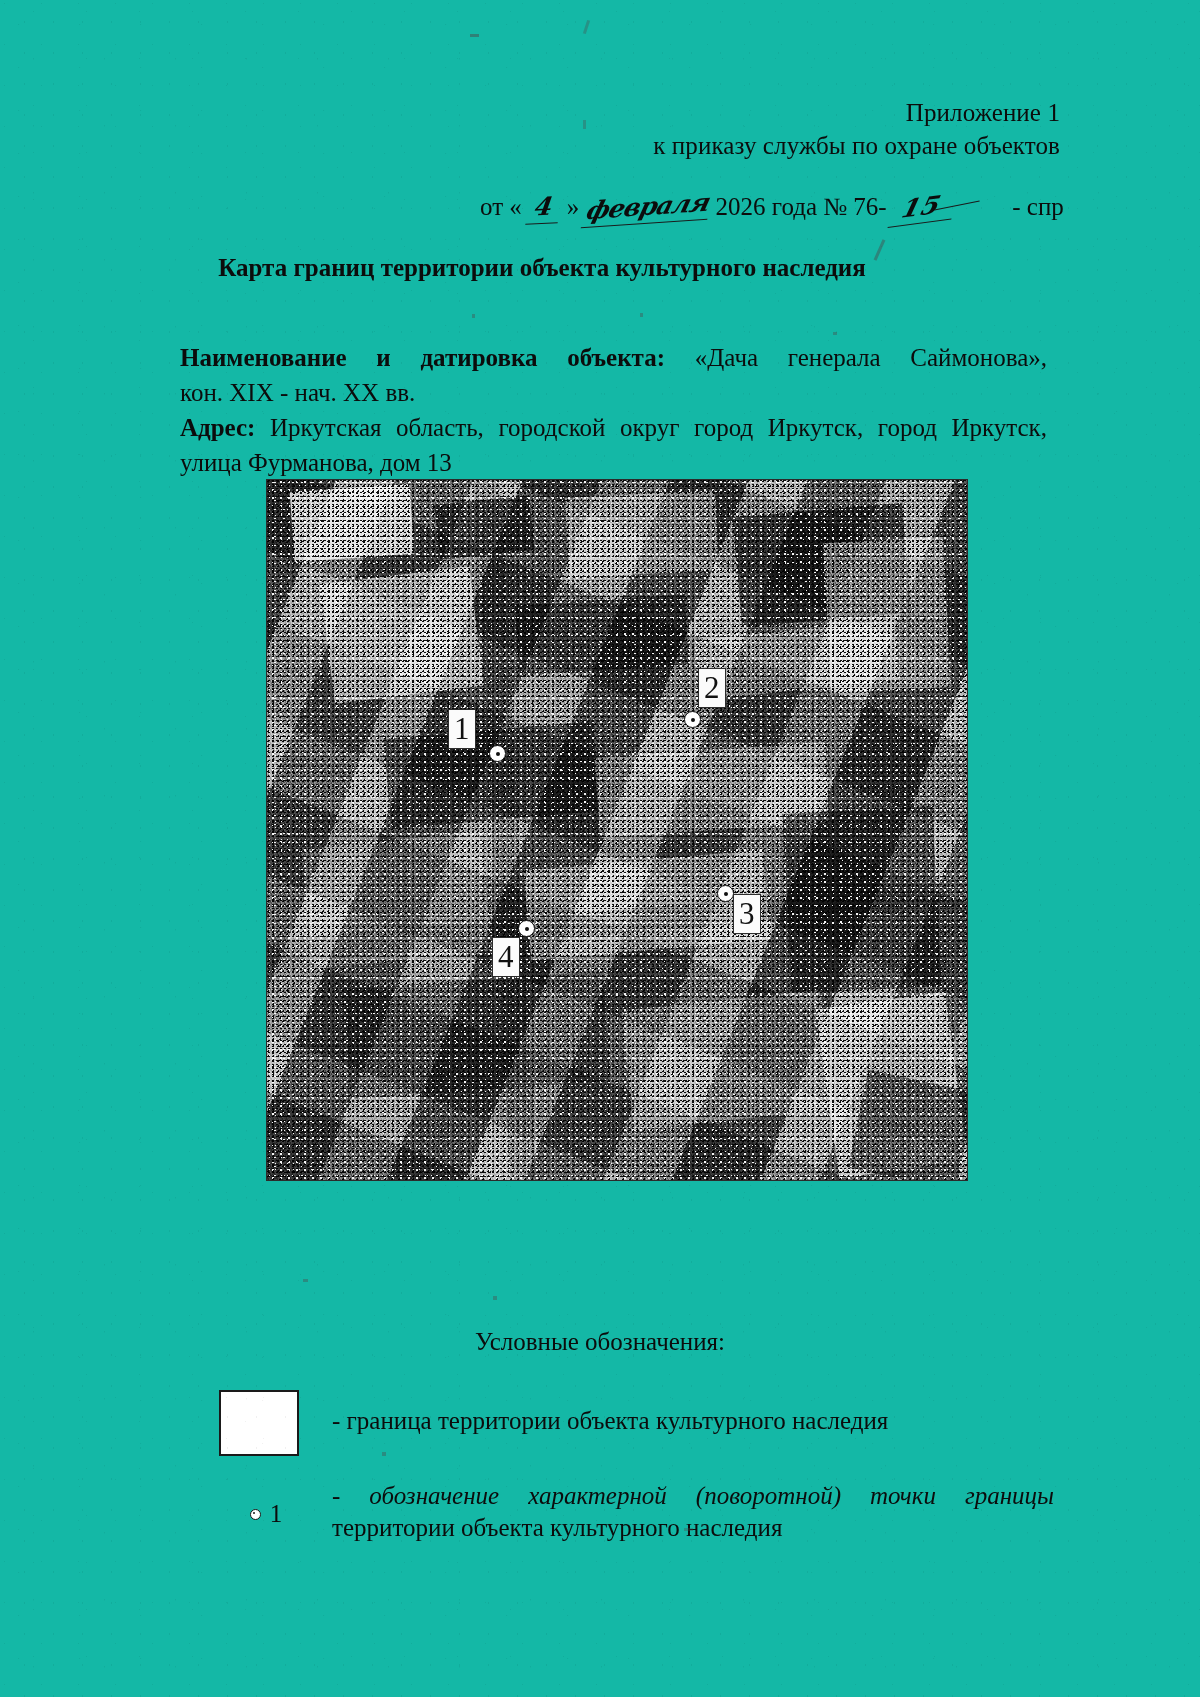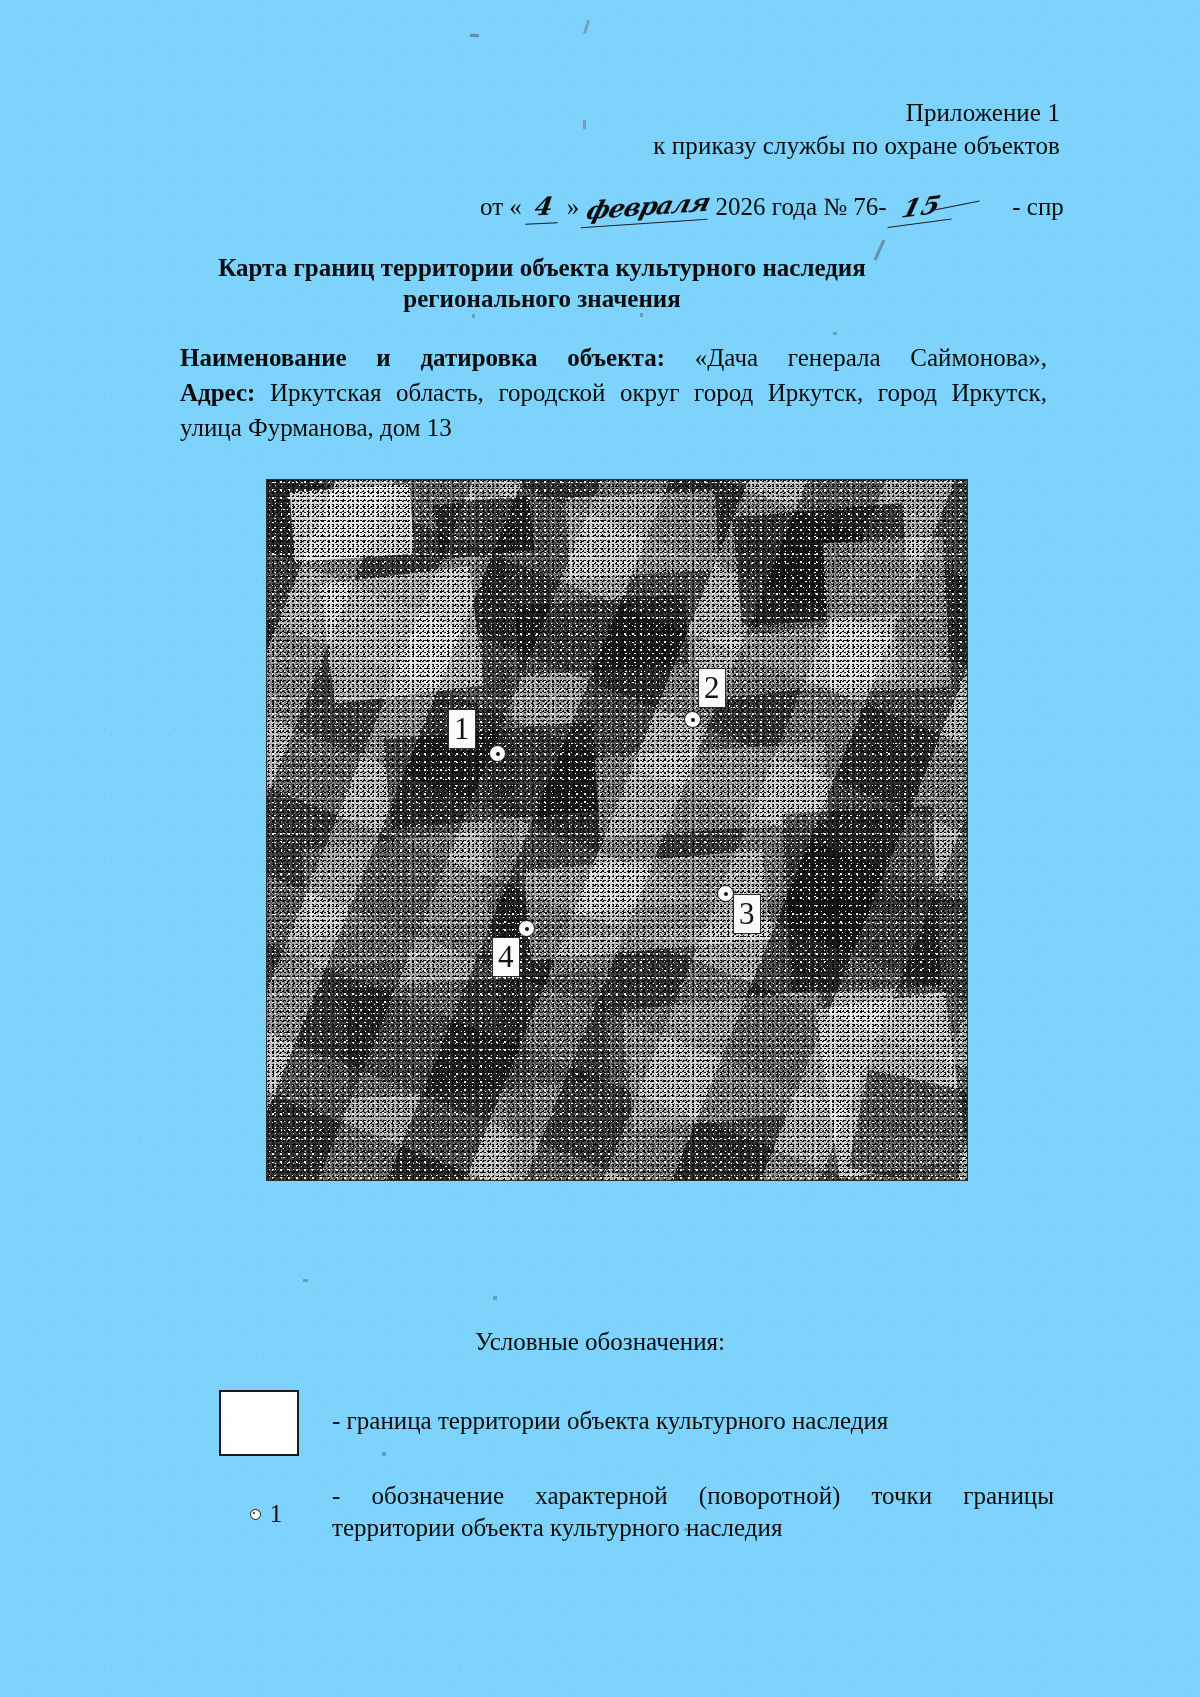--- a/index.html
+++ b/index.html
@@ -12,21 +12,21 @@
     width: 1200px;
     height: 1697px;
     position: relative;
     font-family: "Liberation Serif", "DejaVu Serif", serif;
     color: #0c0c0c;
     overflow: hidden;
   }
   .page {
     position: absolute;
     inset: 0;
-    background: #7dd3fc;
+    background: #14b8a6;
   }
   
   .page-grain {
     position: absolute;
     inset: 0;
     pointer-events: none;
     opacity: .05;
     background-image:
       radial-gradient(circle at 12% 8%, #000 0.6px, transparent 0.7px),
       radial-gradient(circle at 63% 24%, #000 0.5px, transparent 0.6px),
@@ -261,21 +261,21 @@
     width: 2px; height: 2px;
     border-radius: 50%;
     background: #1a1a1a;
   }
   .legend-text {
     flex: 1 1 auto;
     font-size: 25px;
     line-height: 32px;
     padding-left: 8px;
   }
-  .legend-text .l1 { text-align: justify; text-align-last: justify; }
+  .legend-text .l1 { text-align: justify; text-align-last: justify; font-style: italic; }
   .legend-text .l2 { text-align: left; }
 
   
   .speck { position: absolute; background: #4a4a4a; }
 </style>
 </head>
 <body>
 
 <div class="page">
 
@@ -290,28 +290,28 @@
     <span>»</span>
     <span class="hand month">февраля</span>
     <span>2026 года № 76-</span>
     <span class="hand num15">15</span>
     <span class="strike-tail"></span>
     <span>- спр</span>
   </div>
 
   <div class="doc-title">
     <div>Карта границ территории объекта культурного наследия</div>
-    <div>регионального значения</div>
   </div>
 
   <div class="meta">
     <p class="just">
       <span class="lbl">Наименование и датировка объекта:</span>
       <span>«Дача генерала Саймонова»,</span>
     </p>
+    <p>кон. XIX - нач. XX вв.</p>
     <p class="just">
       <span class="lbl">Адрес:</span>
       <span>Иркутская область, городской округ город Иркутск, город Иркутск,</span>
     </p>
     <p>улица Фурманова, дом 13</p>
   </div>
 
   <div class="map-wrap">
     <div class="map-base"></div>
 

